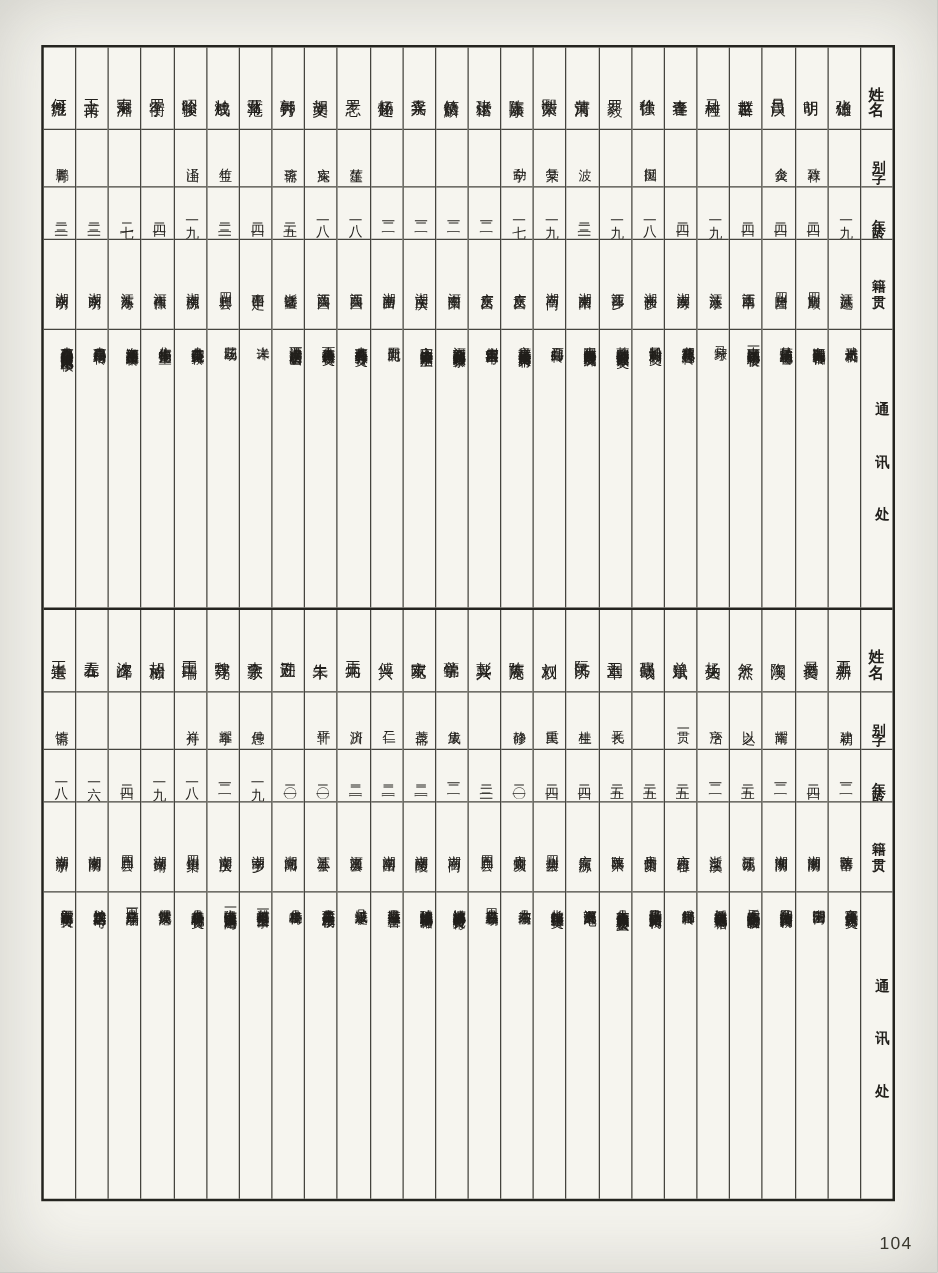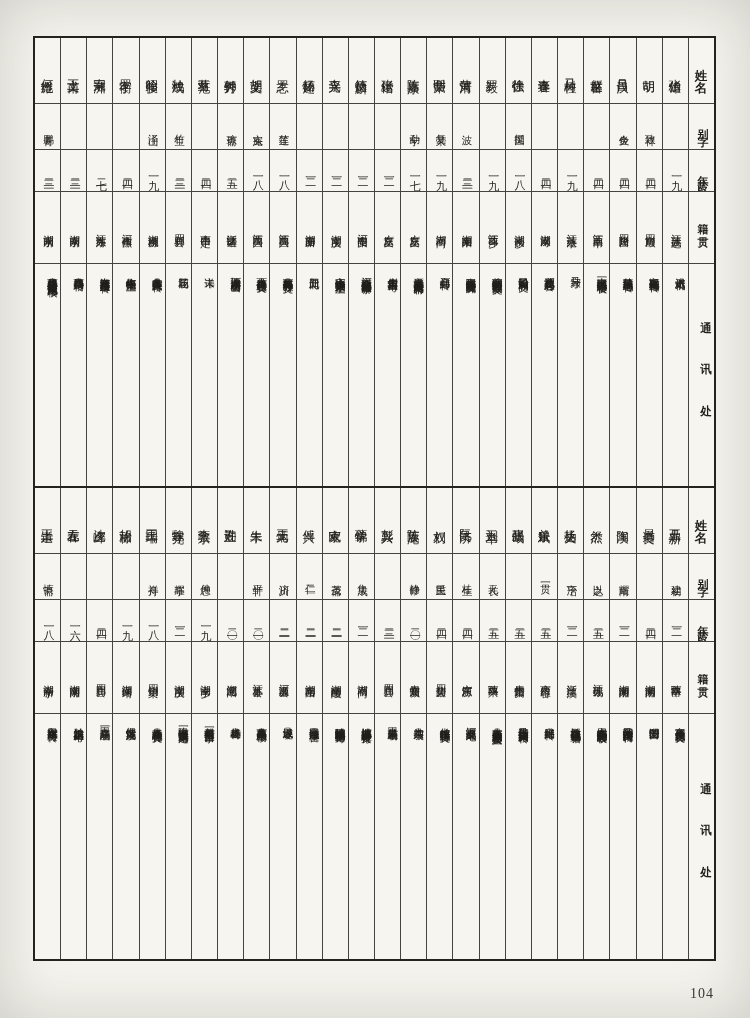--- a/index.html
+++ b/index.html
@@ -23,21 +23,21 @@
   .cell-age{height:42px;}
   .cell-native{height:72px;font-size:10.5px;}
   .cell-address{flex:1;border-bottom:none;text-align:start;font-size:10.5px;
                 padding:5px 2px 3px 1px;letter-spacing:0.5px;}
   .hcell{font-weight:bold;text-align:center;}
   .h-name{letter-spacing:12px;font-size:12.5px;}
   .h-courtesy{letter-spacing:7px;font-size:11px;}
   .h-age{letter-spacing:5px;font-size:11px;}
   .h-native{letter-spacing:14px;font-size:11px;}
   .h-address{letter-spacing:42px;text-align:center;font-size:11.5px;padding-top:2px;}
-  .page-number{position:absolute;right:36px;bottom:16px;font-family:Liberation Serif, serif;
+  .page-number{position:absolute;right:20px;bottom:16px;font-family:Liberation Sans, sans-serif;
                font-size:14px;color:#3a382f;letter-spacing:1px;}
 </style>
 </head>
 <body>
 
 <div class="surround">
   <div class="sheet">
     <div class="frame">
       <section class="dtable table-top">
           <div class="col header-col">

